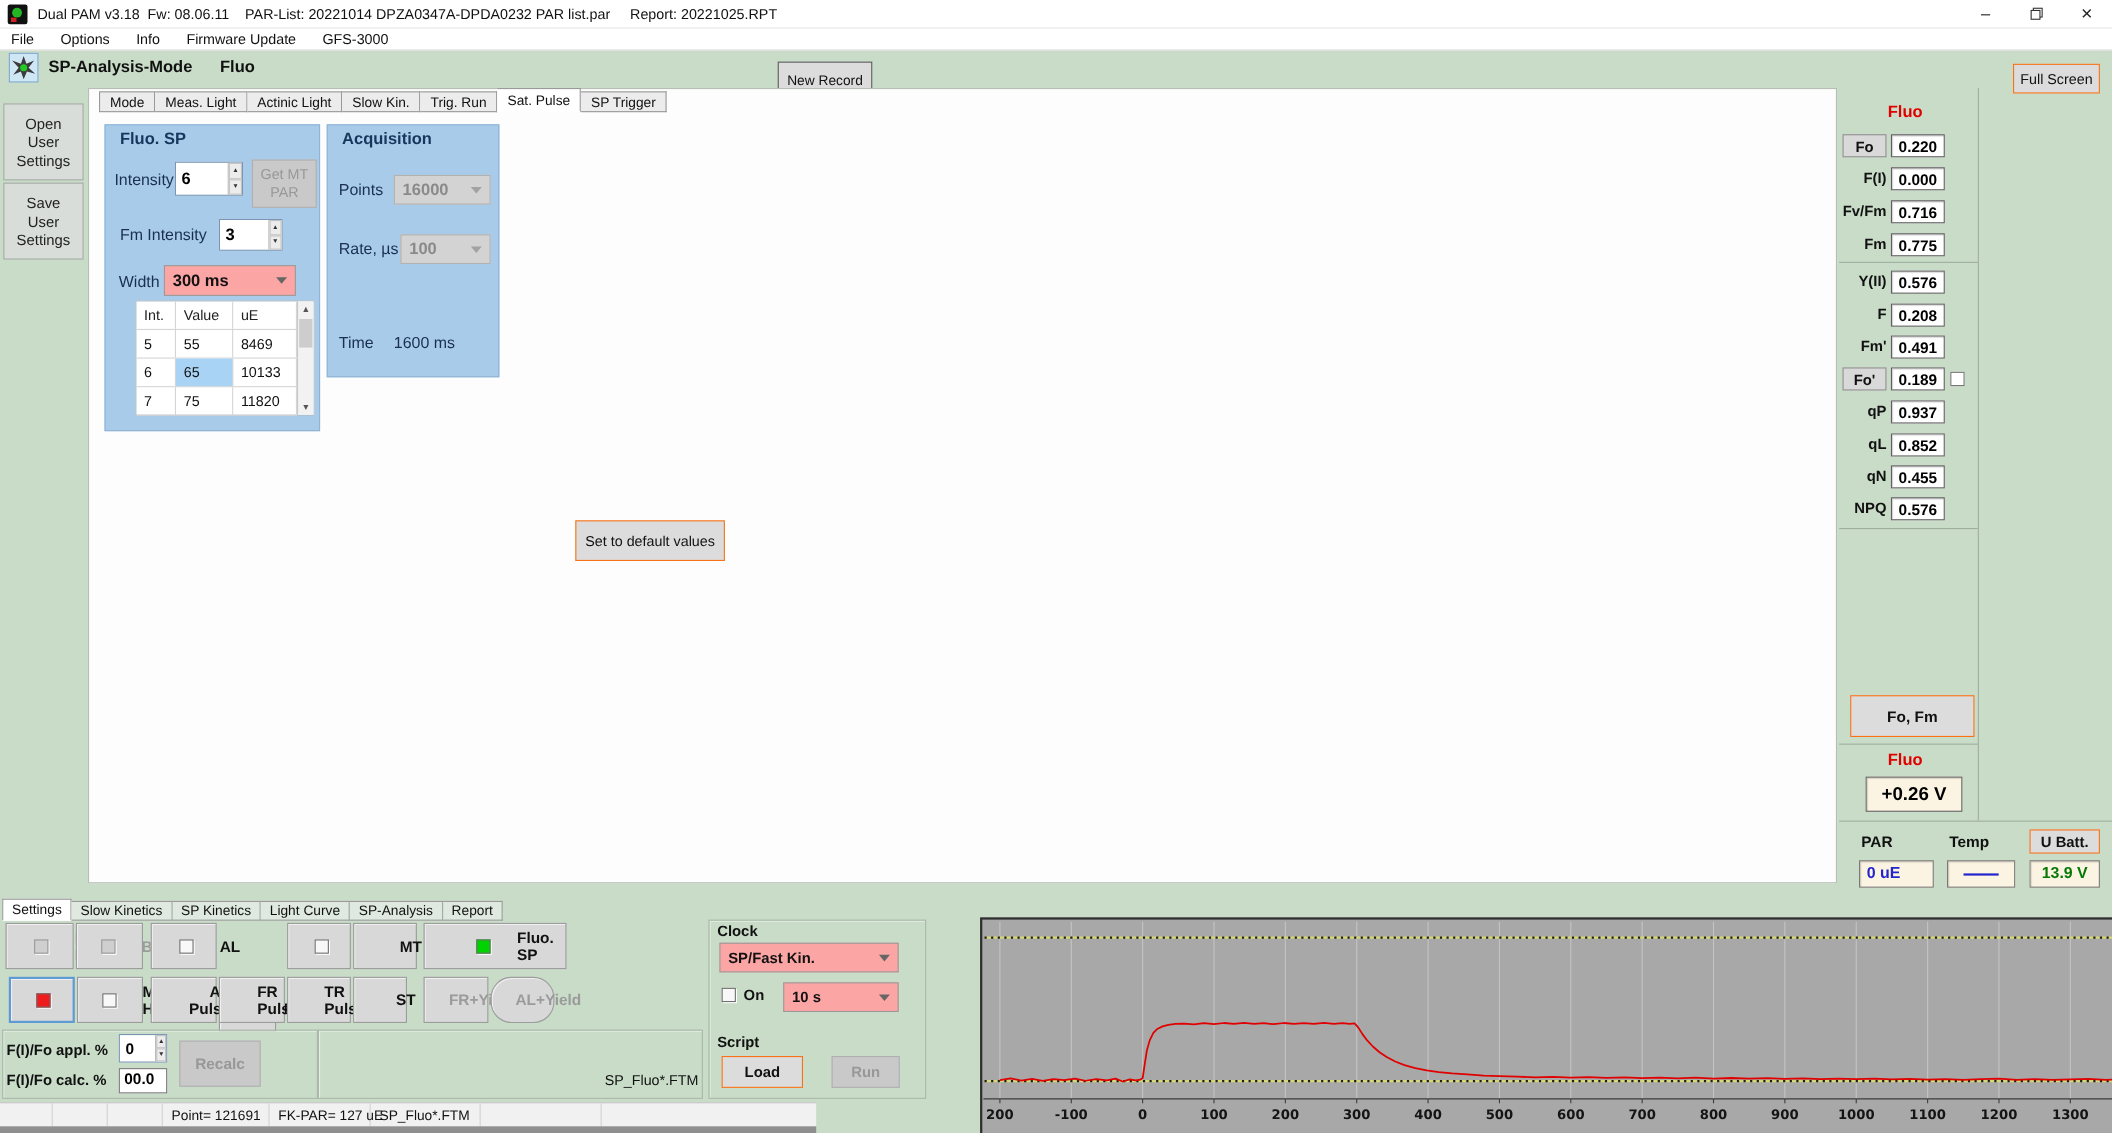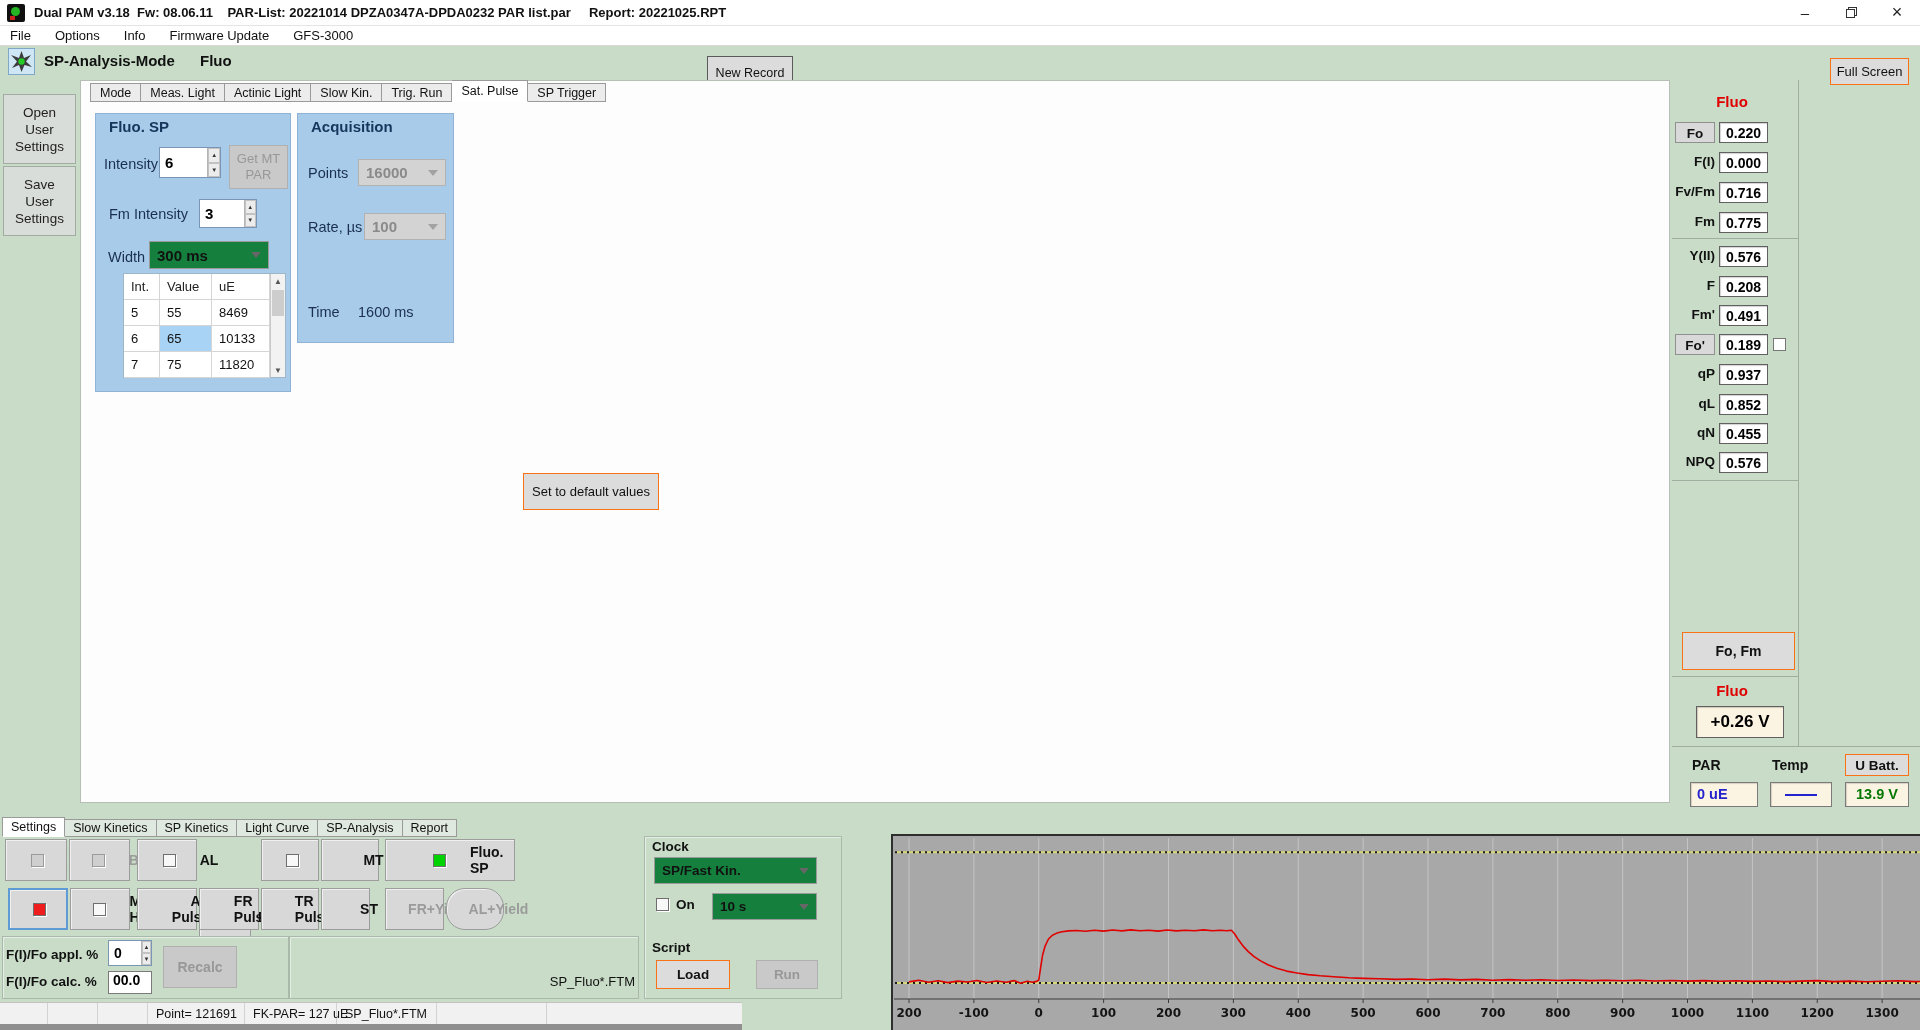--- a/index.html
+++ b/index.html
@@ -6,21 +6,21 @@
   html,body { width:1920px; height:1030px; overflow:hidden; }
   body { font-family:"Liberation Sans", sans-serif; background:#c8dcc8; }
   #root { position:relative; width:1920px; height:1030px; }
   .abs { position:absolute; }
 
   
   #titlebar { position:absolute; left:0; top:0; width:1920px; height:26px; background:#ffffff; border-bottom:1px solid #e4e4e4; display:flex; align-items:center; }
   #app-icon { width:18px; height:18px; margin-left:7px; background:#101010; border-radius:2px; position:relative; }
   #app-icon .dot { position:absolute; left:4px; top:3px; width:9px; height:9px; background:#23b523; border-radius:50%; }
   #app-icon .dot2 { position:absolute; left:3px; bottom:2px; width:5px; height:4px; background:#cc2222; }
-  #app-title { margin-left:9px; font-size:13px; color:#111; white-space:pre;font-weight:bold; }
+  #app-title { margin-left:9px; font-size:13px; color:#111; white-space:pre; }
   #winbtns { margin-left:auto; display:flex; height:26px; }
   .winbtn { width:46px; height:26px; display:flex; align-items:center; justify-content:center; font-size:15px; color:#222; }
   #menubar { position:absolute; left:0; top:26px; width:1920px; height:20px; background:#ffffff; display:flex; align-items:center; gap:24px; padding-left:10px; border-bottom:1px solid #d8d8d8; }
   .menu-item { font-size:13px; color:#111; }
 
   
   #headerbar { position:absolute; left:0; top:46px; width:1920px; height:32px; }
   #header-icon { position:absolute; left:8px; top:2px; width:27px; height:27px; background:#cfe6f4; border:1px solid #7fa8c8; display:flex; align-items:center; justify-content:center; }
   #mode-title { position:absolute; left:44px; top:6px; font-size:15px; font-weight:bold; color:#111; }
   #mode-sub { position:absolute; left:200px; top:6px; font-size:15px; font-weight:bold; color:#111; }
@@ -37,21 +37,21 @@
   .tab.active { background:#ffffff; height:22px; border-bottom:1px solid #ffffff; position:relative; z-index:4; }
 
   
   .bluepanel { position:absolute; background:#a8cbea; border:1px solid #8fb3d4; }
   .bp-title { position:absolute; left:13px; top:4px; font-size:15px; font-weight:bold; color:#16365c; }
   .bp-label { position:absolute; font-size:14.5px; color:#1a2f52; }
   .spin { position:absolute; display:flex; background:#fff; border:1px solid #7996b5; }
   .spin input { border:0; outline:none; font:bold 15px "Liberation Sans", sans-serif; padding-left:5px; width:100%; background:transparent; }
   .spinbtns { width:16px; display:flex; flex-direction:column; border-left:1px solid #b5b5b5; }
   .sb { flex:1; background:#ececec; border:1px solid #c2c2c2; display:flex; align-items:center; justify-content:center; font-size:6px; color:#333; }
-  .combo { position:absolute; background:#15803d; border:1px solid #9a9a9a; display:flex; align-items:center; padding:0 7px; font-weight:bold; font-size:15px; color:#111; }
+  .combo { position:absolute; background:#fca5a5; border:1px solid #9a9a9a; display:flex; align-items:center; padding:0 7px; font-weight:bold; font-size:15px; color:#111; }
   .combo .chev { margin-left:auto; width:0; height:0; border-left:5px solid transparent; border-right:5px solid transparent; border-top:6px solid #666; }
   .combo.dis { background:#d3d3d3; color:#8a8a8a; border-color:#b2b2b2; }
   .combo.dis .chev { border-top-color:#a2a2a2; }
   .btn.dis { background:#c9c9c9; color:#989898; border-color:#b0b0b0; }
 
   
   #sp-table { position:absolute; left:123px; top:273px; width:163px; height:105px; background:#fff; border:1px solid #9fb6c8; display:flex; }
   #sp-grid { flex:1; }
   .trow { display:grid; grid-template-columns:36px 52px 58px; height:26px; border-bottom:1px solid #d5d5d5; }
   .tcell { font-size:13px; color:#111; padding:5px 0 0 7px; border-right:1px solid #d5d5d5; }

